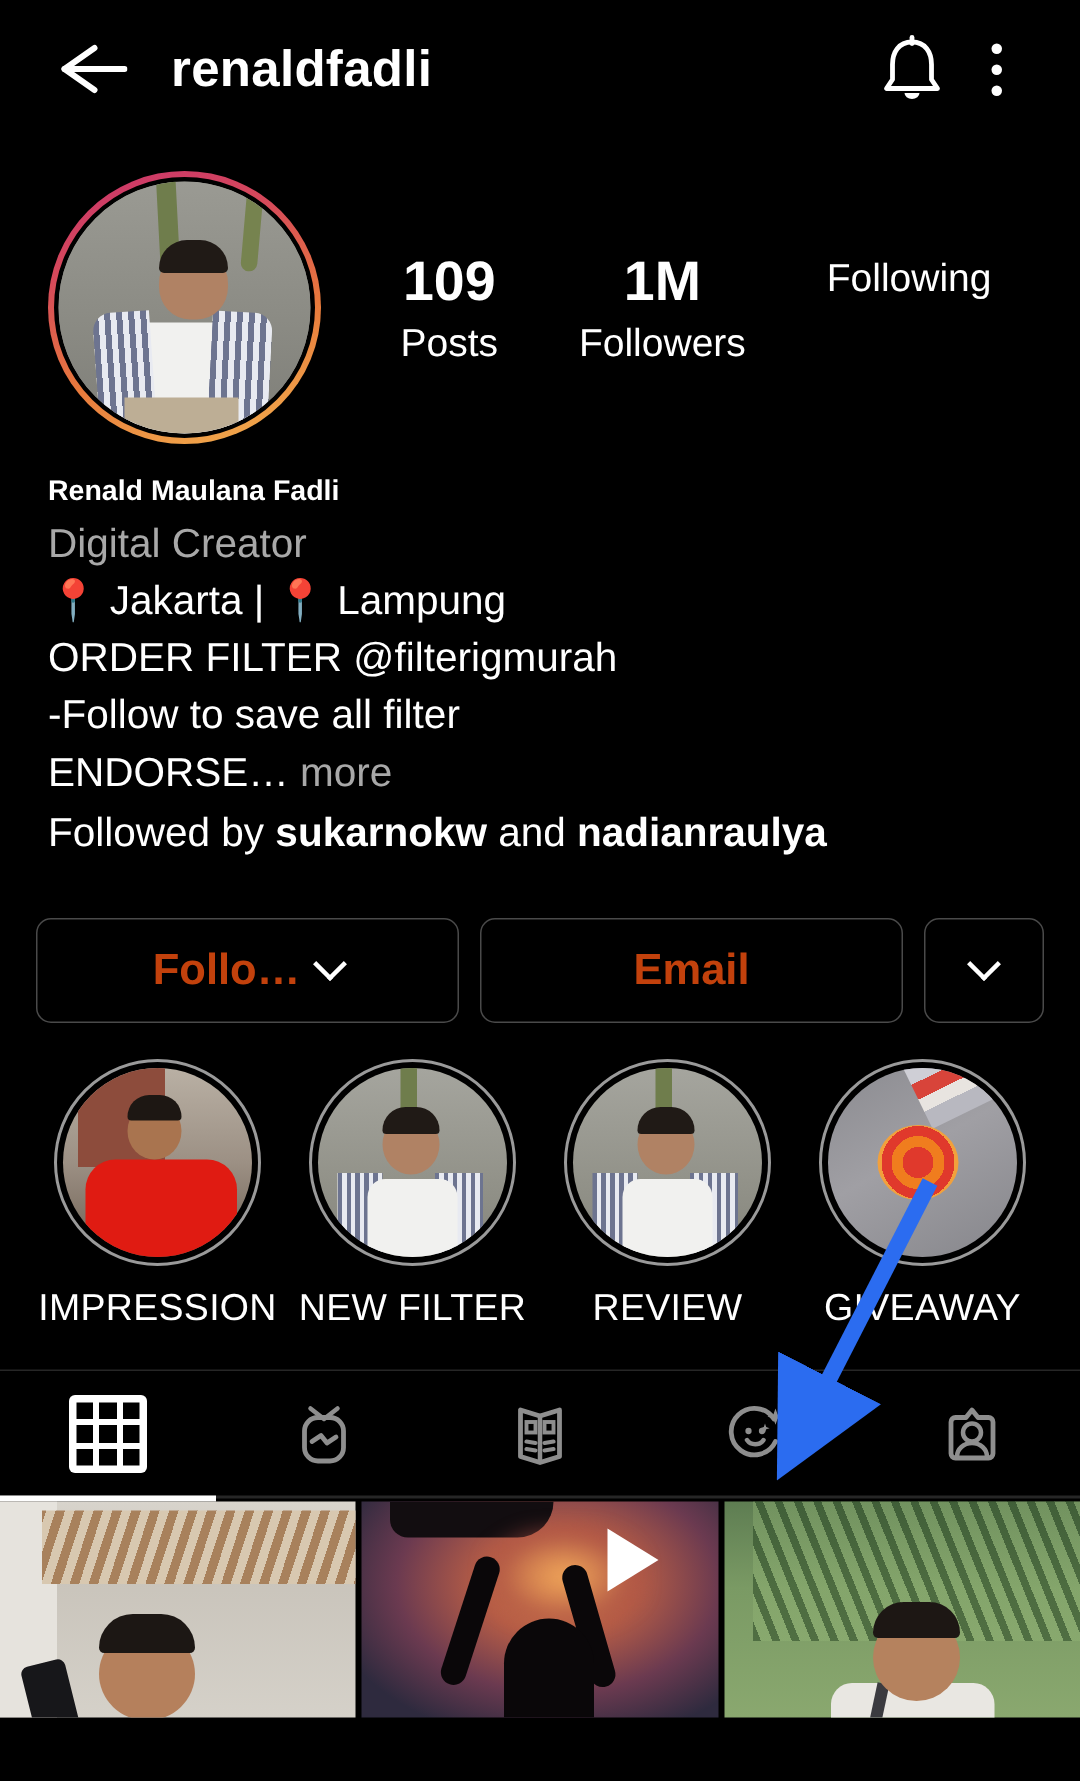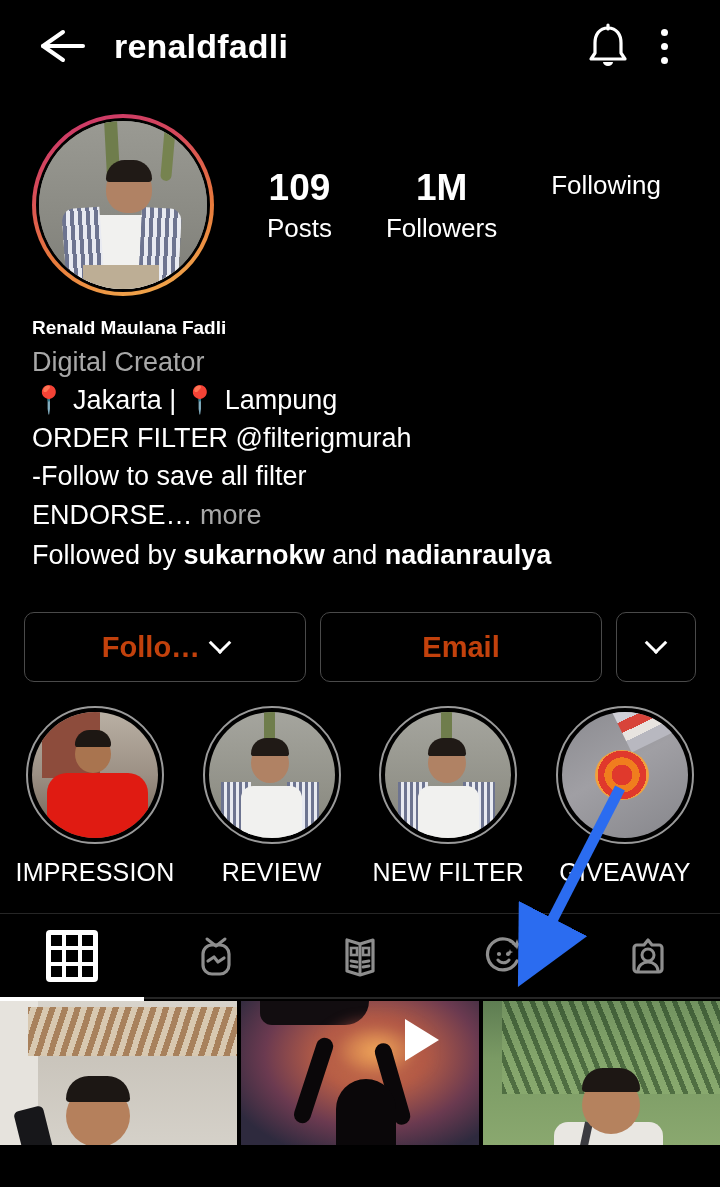--- a/index.html
+++ b/index.html
@@ -71,21 +71,21 @@
     display:flex; align-items:center; justify-content:center; gap:12px;
     font-size:29px; font-weight:bold; cursor:pointer; background:transparent; color:#c2410c;
   }
   .btn-follow { flex:1 1 0; }
   .btn-message { flex:1 1 0; }
   .btn-email { flex:1 1 0; }
   .btn-more { flex:0 0 80px; }
   .chev { display:inline-block; width:16px; height:16px; border-right:3px solid #fff; border-bottom:3px solid #fff; transform:rotate(45deg) translate(-3px,-3px); }
 
   
-  .highlights { display:flex; padding:24px 10px 0 10px; justify-content:space-between; }
+  .highlights { display:flex; padding:24px 10px 0 10px; justify-content:center; }
   .hl { width:170px; display:flex; flex-direction:column; align-items:center; cursor:pointer; }
   .hl-ring {
     width:138px; height:138px; border-radius:50%;
     border:2.5px solid #9a9a9a; padding:4px;
   }
   .hl-img { width:100%; height:100%; border-radius:50%; overflow:hidden; position:relative; background:#555; }
   .hl-label { margin-top:14px; font-size:25px; letter-spacing:.2px; white-space:nowrap; }
 
   
   .h1 .hl-img { background:linear-gradient(180deg,#b9b0a4 0%,#9c9084 50%,#6d5f52 100%); }
@@ -240,46 +240,46 @@
       <div class="hl-ring">
         <div class="hl-img">
           <div class="f-door"></div>
             <div class="f-body"></div>
             <div class="f-head"></div>
             <div class="f-hair"></div>
         </div>
       </div>
       <div class="hl-label">IMPRESSION</div>
     </div>
+    <div class="hl h2">
+      <div class="hl-ring">
+        <div class="hl-img">
+          <div class="f-cac"></div>
+            <div class="f-sL"></div>
+            <div class="f-sR"></div>
+            <div class="f-wht"></div>
+            <div class="f-head"></div>
+            <div class="f-hair"></div>
+        </div>
+      </div>
+      <div class="hl-label">NEW FILTER</div>
+    </div>
     <div class="hl h3">
       <div class="hl-ring">
         <div class="hl-img">
           <div class="f-cac"></div>
             <div class="f-sL"></div>
             <div class="f-sR"></div>
             <div class="f-wht"></div>
             <div class="f-head"></div>
             <div class="f-hair"></div>
         </div>
       </div>
       <div class="hl-label">REVIEW</div>
     </div>
-    <div class="hl h2">
-      <div class="hl-ring">
-        <div class="hl-img">
-          <div class="f-cac"></div>
-            <div class="f-sL"></div>
-            <div class="f-sR"></div>
-            <div class="f-wht"></div>
-            <div class="f-head"></div>
-            <div class="f-hair"></div>
-        </div>
-      </div>
-      <div class="hl-label">NEW FILTER</div>
-    </div>
     <div class="hl h4">
       <div class="hl-ring">
         <div class="hl-img">
           <div class="g-stripe"></div>
             <div class="g-swirl"></div>
         </div>
       </div>
       <div class="hl-label">GIVEAWAY</div>
     </div>
   </div>

